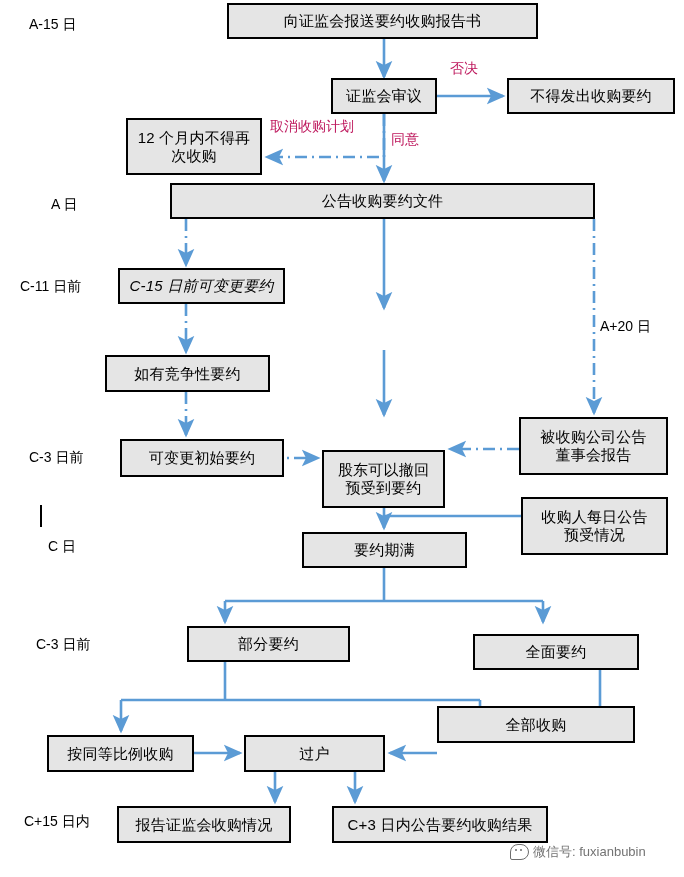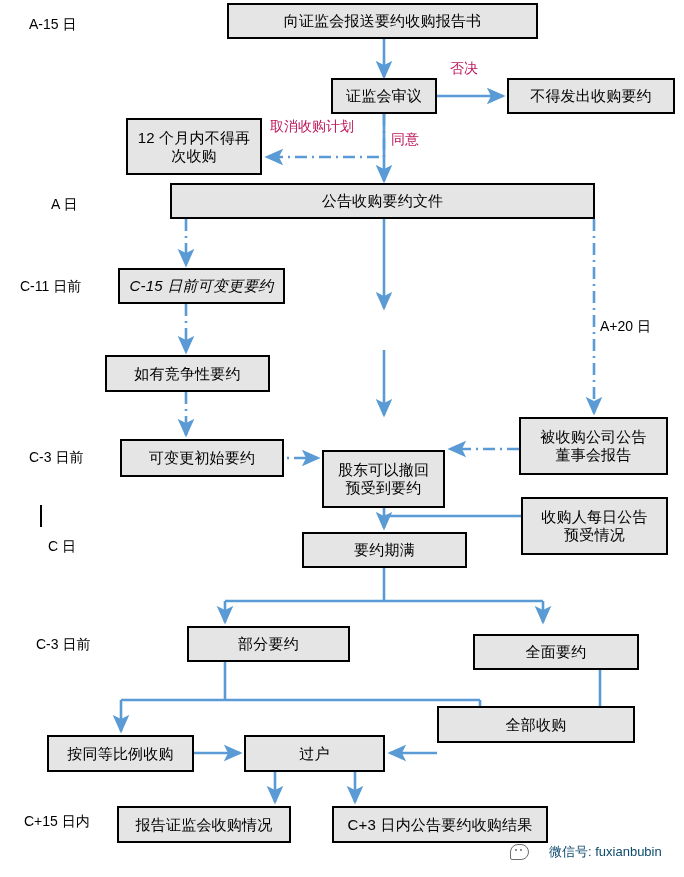--- a/index.html
+++ b/index.html
@@ -59,23 +59,23 @@
   .tick-mark {
     position: absolute;
     width: 2px;
     background: #000000;
     z-index: 4;
   }
   .watermark {
     position: absolute;
     display: flex;
     align-items: center;
-    gap: 20px;
+    gap: 4px;
     font-size: 13px;
-    color: #0c4a6e;
+    color: #737373;
     z-index: 6;
     white-space: nowrap;
   }
   .wm-logo {
     width: 17px;
     height: 14px;
     border: 1.4px solid #6d6d6d;
     border-radius: 8px 8px 8px 2px;
     position: relative;
     display: inline-block;

